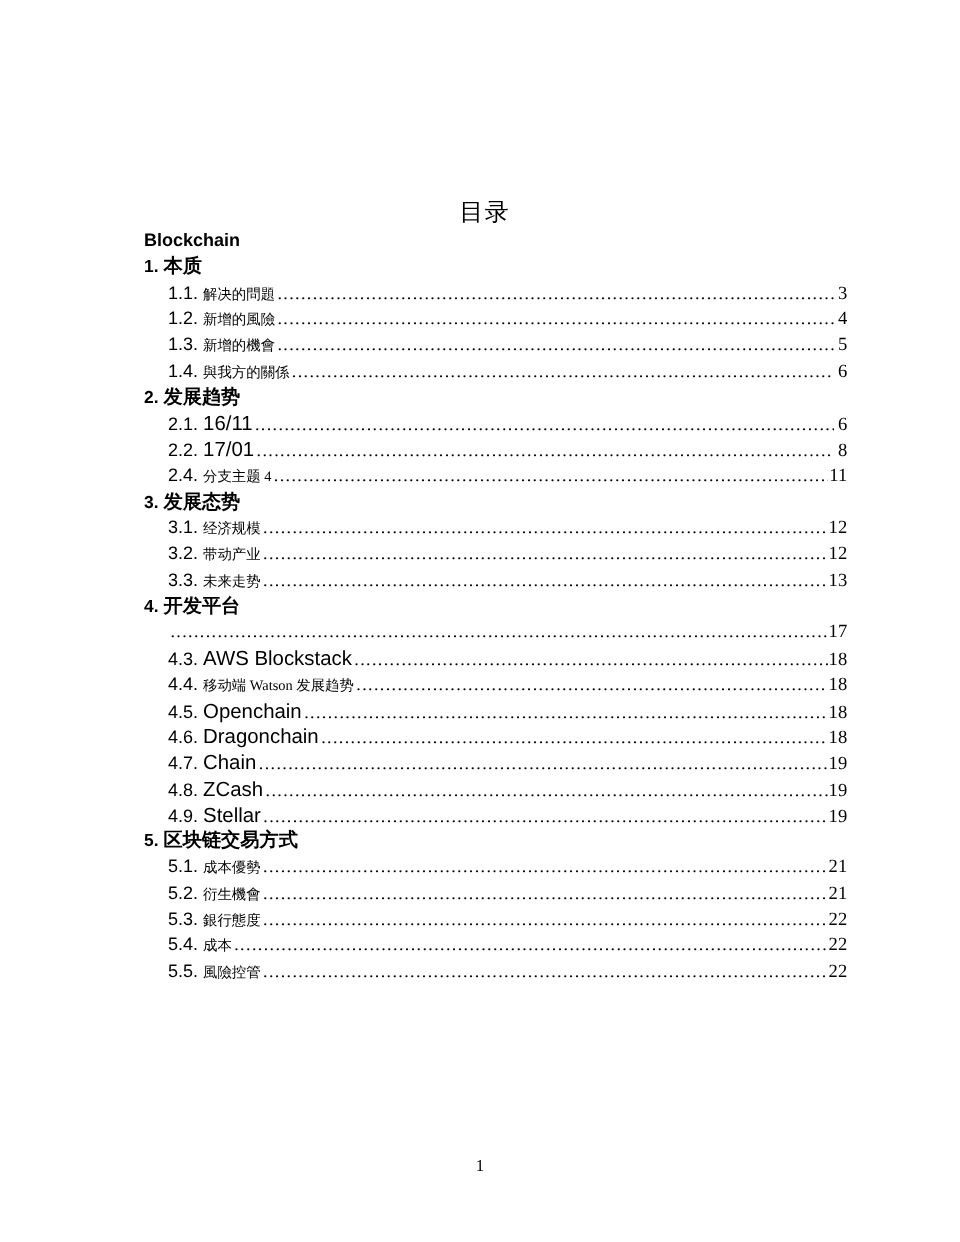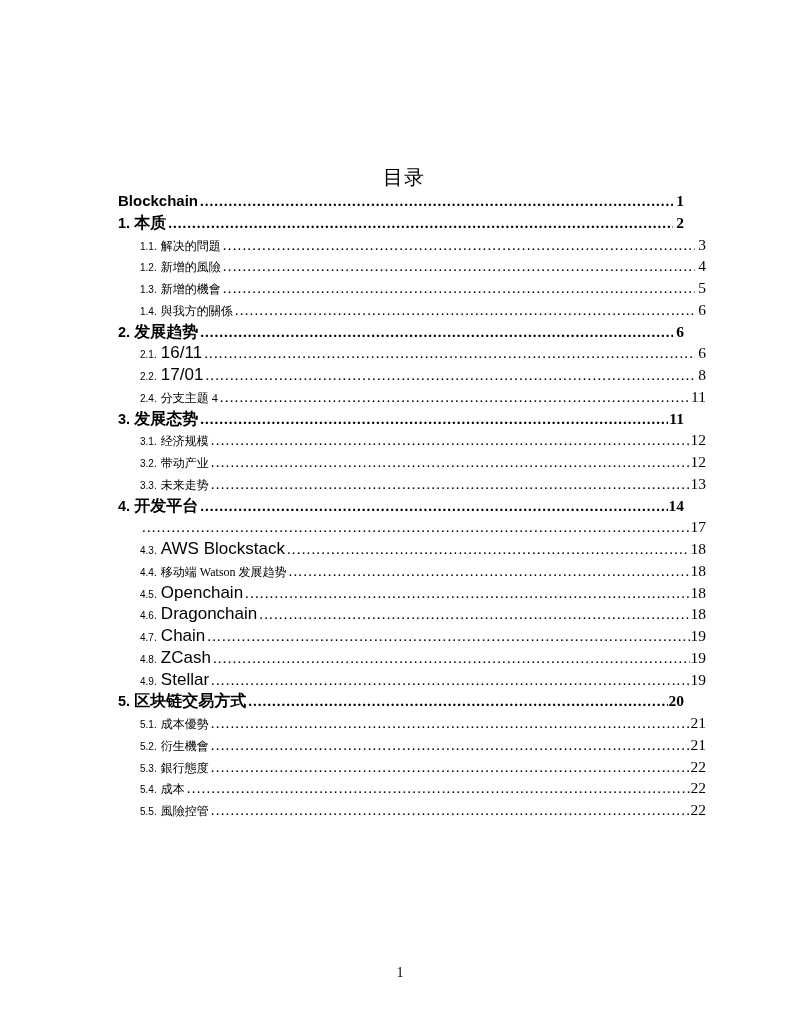--- a/index.html
+++ b/index.html
@@ -56,21 +56,21 @@
 
   .toc-row .label {
     flex: 0 0 auto;
     font-size: 15px;
     line-height: 21.75px;
   }
 
   
   .toc-row .num {
     font-family: "Liberation Sans", sans-serif;
-    font-size: 10px;
+    font-size: 15px;
   }
   .toc-row .txt {
     font-family: "Liberation Serif", "DejaVu Serif", serif;
     font-size: 12px;
   }
   .toc-row .txt.latin {
     font-family: "Liberation Sans", sans-serif;
     font-size: 17px;
   }
 
@@ -96,20 +96,21 @@
     text-align: right;
     font-family: "Liberation Serif", "DejaVu Serif", serif;
     font-size: 15.5px;
     line-height: 21.75px;
     min-width: 10px;
   }
 
   
   .lvl1 {
     padding-left: 0px;
+    flex-direction: column;
   }
   .lvl1 .num,
   .lvl1 .txt,
   .lvl1 .pageno {
     font-weight: bold;
   }
   .lvl1 .num   { font-size: 14.5px; }
   .lvl1 .txt   { font-size: 16px; }
   .lvl1 .txt.latin { font-size: 15px; }
   .lvl1 .pageno{ font-size: 15.5px; }

